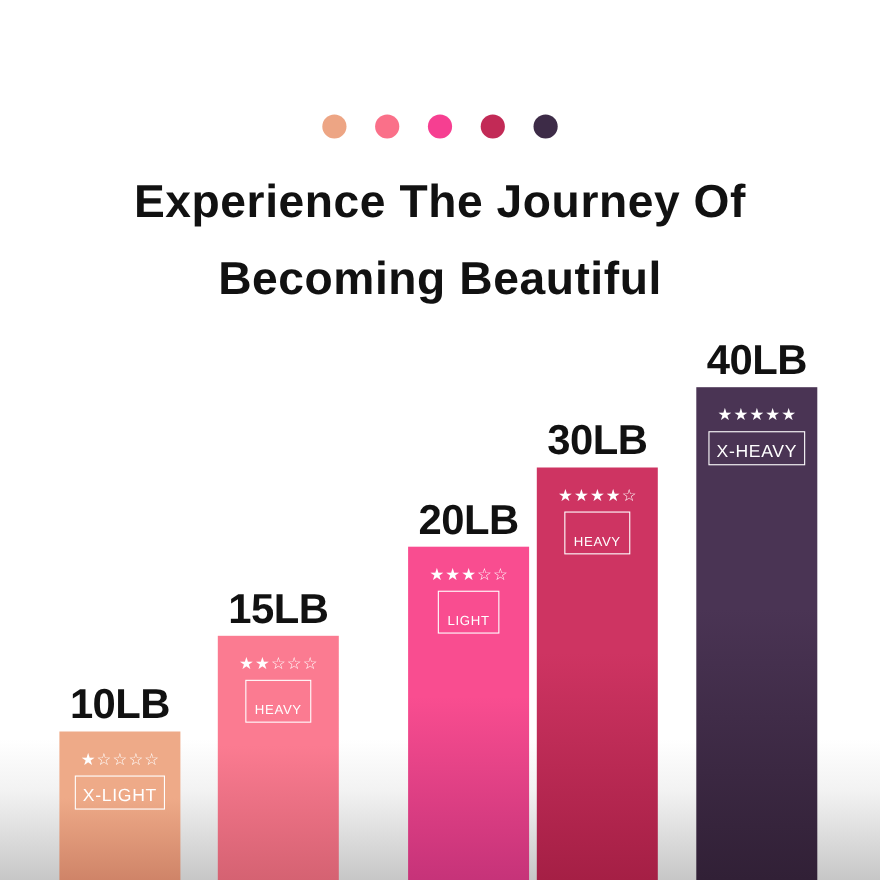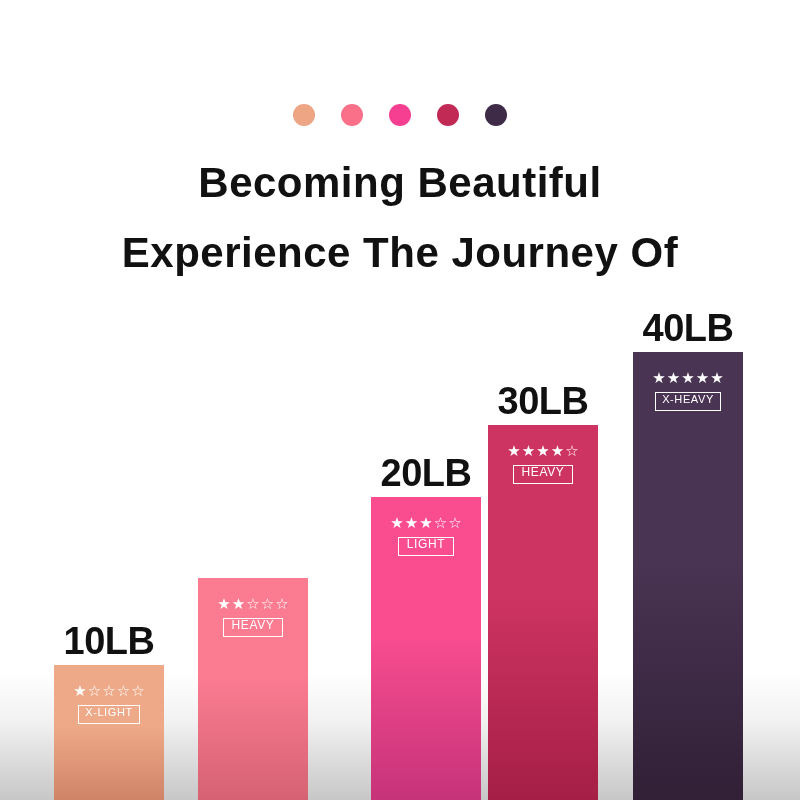--- a/index.html
+++ b/index.html
@@ -114,64 +114,65 @@
   }
   .star {
     display: inline-block;
   }
   .level-box {
     border: 1.5px solid #ffffff;
     color: #ffffff;
     font-size: 12px;
     line-height: 12px;
     letter-spacing: 0.6px;
-    padding: 0 8px 5px 8px;
+    padding: 20px 8px 5px 8px;
     white-space: nowrap;
     font-family: "Liberation Sans", sans-serif;
   }
   .level-box.small {
-    font-size: 11px;
-    padding: 0 6px 5px 6px;
+    font-size: 16px;
+    padding: 12px 6px 5px 6px;
   }
 </style>
 </head>
 <body>
 
 <div id="canvas">
 
   <div id="dot-row">
       <span class="dot" style="background: rgb(237, 165, 132);"></span>
       <span class="dot" style="background: rgb(250, 112, 137);"></span>
       <span class="dot" style="background: rgb(246, 63, 145);"></span>
       <span class="dot" style="background: rgb(194, 42, 86);"></span>
       <span class="dot" style="background: rgb(61, 43, 71);"></span>
     </div>
 
   <div id="headline">
+    <span class="line">Experience The Journey Of</span>
     <span class="line">Becoming Beautiful</span>
-    <span class="line">Experience The Journey Of</span>
   </div>
 
   <div id="chart">
       <div class="bar-col" style="left: 54px; height: 183px;">
         <div class="bar-label" style="bottom: 139px;">10LB</div>
         <div class="bar" style="height: 135px; background: linear-gradient(rgb(238, 170, 136) 0%, rgb(238, 170, 136) 45%, rgb(207, 132, 104) 100%);">
           <div class="bar-badge">
             <div class="stars">
               <span class="star">★</span>
               <span class="star">☆</span>
               <span class="star">☆</span>
               <span class="star">☆</span>
               <span class="star">☆</span>
             </div>
             <div class="level-box small">X-LIGHT</div>
           </div>
         </div>
       </div>
       <div class="bar-col" style="left: 198px; height: 270px;">
+        <div class="bar-label" style="bottom: 226px;">15LB</div>
         <div class="bar" style="height: 222px; background: linear-gradient(rgb(251, 123, 145) 0%, rgb(251, 123, 145) 45%, rgb(213, 98, 114) 100%);">
           <div class="bar-badge">
             <div class="stars">
               <span class="star">★</span>
               <span class="star">★</span>
               <span class="star">☆</span>
               <span class="star">☆</span>
               <span class="star">☆</span>
             </div>
             <div class="level-box">HEAVY</div>

